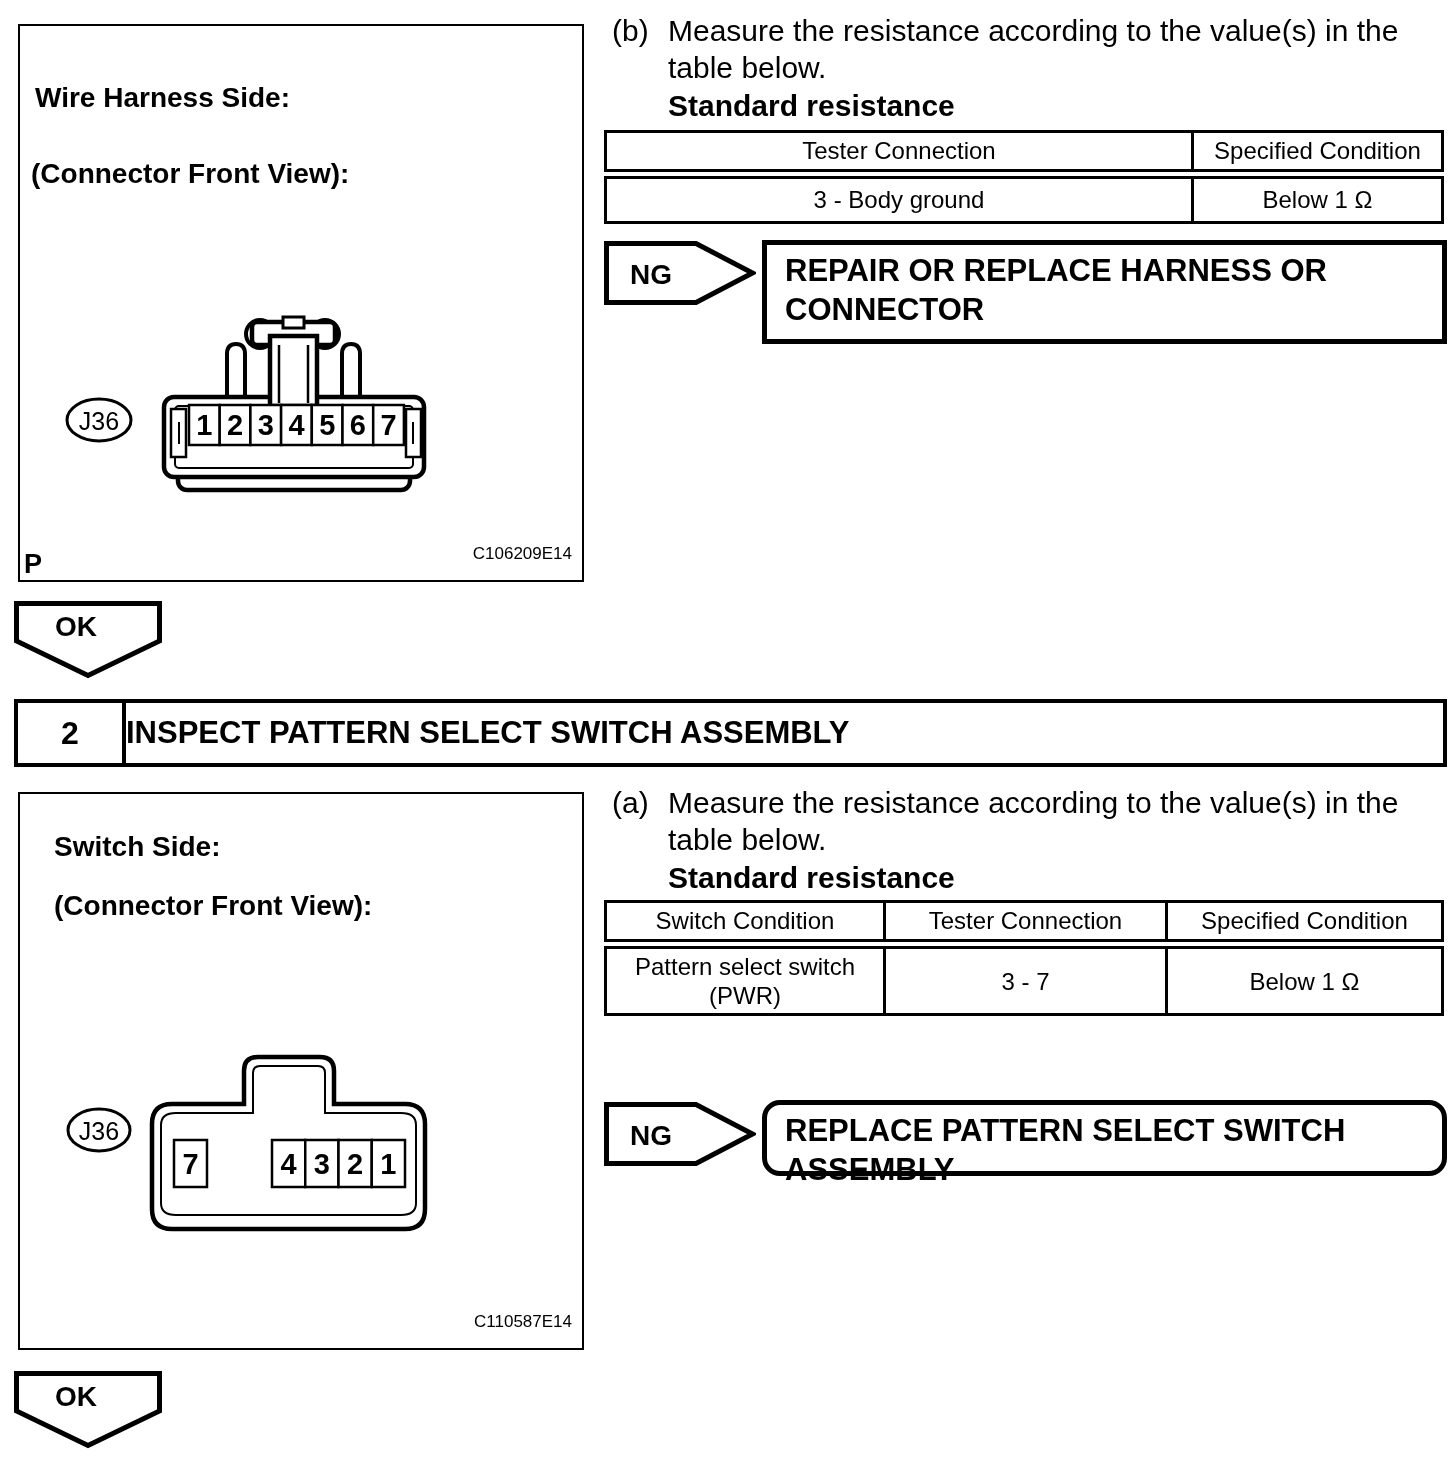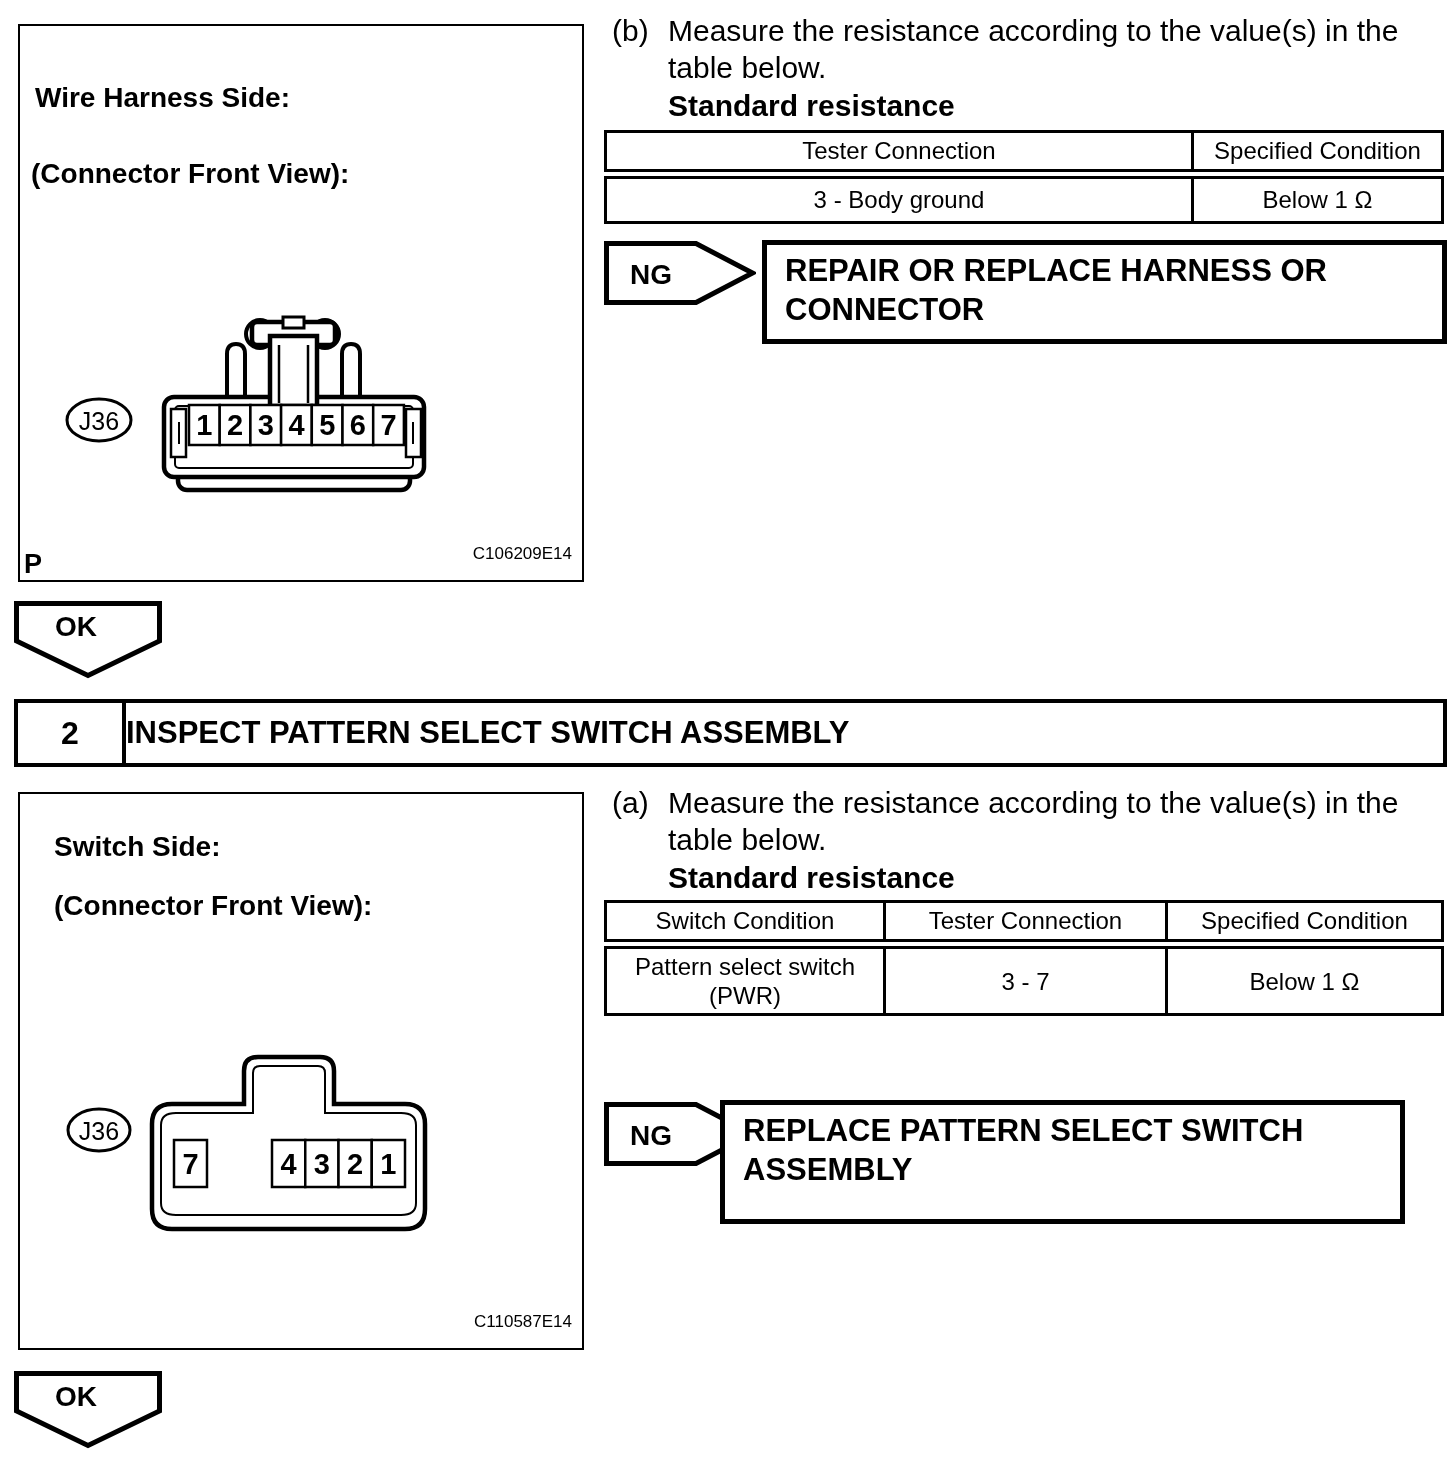--- a/index.html
+++ b/index.html
@@ -26,21 +26,21 @@
   #table-b{left:604px;top:130px;width:837px;}
   #table-b td{height:38px;}
   #table-a{left:604px;top:900px;width:837px;}
   #table-a td{height:60px;line-height:29px;}
   .arrow-cell{font-weight:normal !important;font-size:30px !important;}
 
   .ngshape{position:absolute;}
   .actionbox{position:absolute;width:685px;border:5px solid #000;box-sizing:border-box;
         font-weight:bold;font-size:31px;line-height:39px;padding:6px 12px 6px 18px;background:#fff;}
   #box1{left:762px;top:240px;height:104px;}
-  #box2{left:720px;top:1100px;height:124px;}
+  #box2{left:762px;top:1100px;height:76px;border-radius:18px;}
 
   #step2{position:absolute;left:14px;top:699px;width:1433px;height:68px;border:4px solid #000;
         box-sizing:border-box;display:flex;align-items:stretch;background:#fff;}
   #step2 .num{flex:0 0 104px;border-right:4px solid #000;display:flex;align-items:center;
         justify-content:center;font-weight:bold;font-size:32px;}
   #step2 .title{flex:1;display:flex;align-items:center;font-weight:bold;font-size:31px;}
 
   svg text{font-family:"Liberation Sans",sans-serif;}
   .flowtext{font-weight:bold;font-size:28px;}
   .pin-num{font-weight:bold;font-size:29px;}

